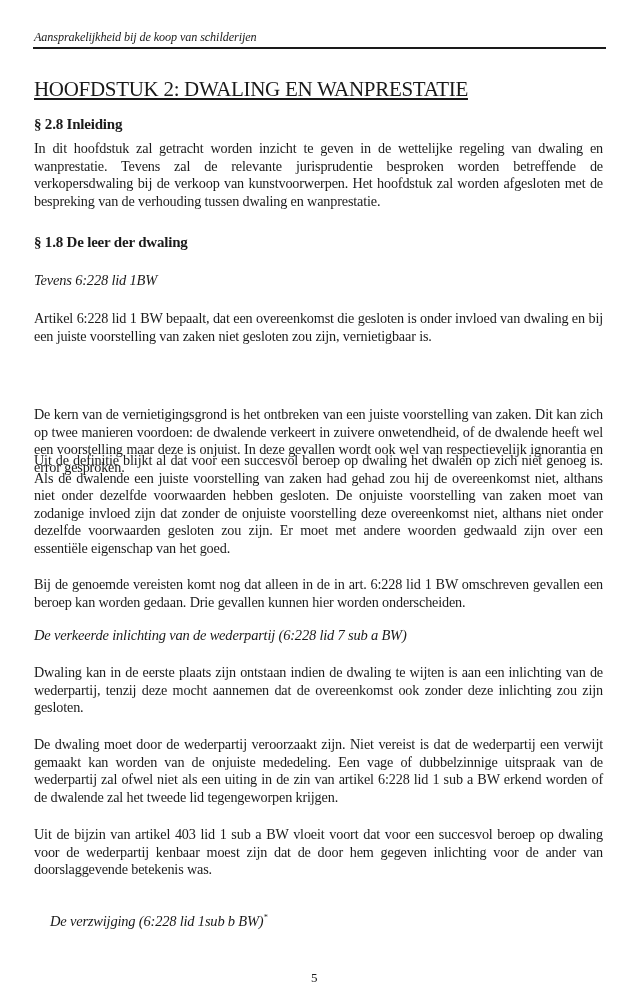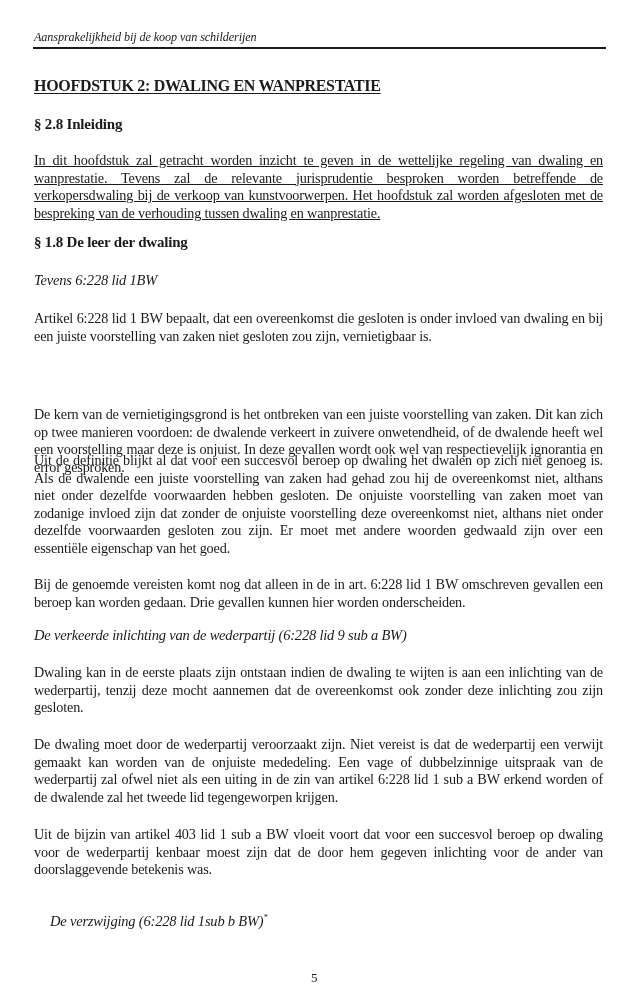--- a/index.html
+++ b/index.html
@@ -9,21 +9,21 @@
     }
     .page { position: absolute; left: 0; top: 0; width: 565px; height: 999px; }
     .running-header {
       position: absolute; left: 34px; top: 30px; width: 570px;
       font-style: italic; font-size: 12.2px; letter-spacing: -0.1px;
     }
     .header-rule {
       position: absolute; left: 33px; top: 47px; width: 573px; height: 2px; background: #1a1a1a;
     }
     .chapter-title {
-      position: absolute; left: 34px; top: 77px; font-weight: bold; font-size: 16px;
+      position: absolute; left: 34px; top: 77px; font-weight: normal; font-size: 21px;
       text-decoration: underline; text-underline-offset: 2px; letter-spacing: -0.3px;
     }
     .section-heading {
       position: absolute; left: 34px; font-weight: bold; font-size: 15px; letter-spacing: -0.2px;
     }
     .sub-heading {
       position: absolute; left: 34px; font-style: italic; font-size: 14.5px; letter-spacing: -0.2px;
     }
     .para {
       position: absolute; left: 34px; width: 569px; font-size: 14.2px; line-height: 17.6px;
@@ -37,31 +37,31 @@
 </head>
 <body>
 
 <div class="page">
   <div class="running-header">Aansprakelijkheid bij de koop van schilderijen</div>
   <div class="header-rule"></div>
 
   <div class="chapter-title">HOOFDSTUK 2: DWALING EN WANPRESTATIE</div>
 
   <div class="section-heading" style="top:116px;">§ 2.8 Inleiding</div>
-  <div class="para" style="top:152px;text-decoration:underline;">In dit hoofdstuk zal getracht worden inzicht te geven in de wettelijke regeling van dwaling en wanprestatie. Tevens zal de relevante jurisprudentie besproken worden betreffende de verkopersdwaling bij de verkoop van kunstvoorwerpen. Het hoofdstuk zal worden afgesloten met de bespreking van de verhouding tussen dwaling en wanprestatie.</div>
+  <div class="para" style="top:140px;">In dit hoofdstuk zal getracht worden inzicht te geven in de wettelijke regeling van dwaling en wanprestatie. Tevens zal de relevante jurisprudentie besproken worden betreffende de verkopersdwaling bij de verkoop van kunstvoorwerpen. Het hoofdstuk zal worden afgesloten met de bespreking van de verhouding tussen dwaling en wanprestatie.</div>
 
   <div class="section-heading" style="top:234px;">§ 1.8 De leer der dwaling</div>
   <div class="sub-heading" style="top:272px;">Tevens 6:228 lid 1BW</div>
 
   <div class="para" style="top:310px;">Artikel 6:228 lid 1 BW bepaalt, dat een overeenkomst die gesloten is onder invloed van dwaling en bij een juiste voorstelling van zaken niet gesloten zou zijn, vernietigbaar is.</div>
   <div class="para" style="top:364px;margin-top:42px;">De kern van de vernietigingsgrond is het ontbreken van een juiste voorstelling van zaken. Dit kan zich op twee manieren voordoen: de dwalende verkeert in zuivere onwetendheid, of de dwalende heeft wel een voorstelling maar deze is onjuist. In deze gevallen wordt ook wel van respectievelijk ignorantia en error gesproken.</div>
   <div class="para" style="top:452px;">Uit de definitie blijkt al dat voor een succesvol beroep op dwaling het dwalen op zich niet genoeg is. Als de dwalende een juiste voorstelling van zaken had gehad zou hij de overeenkomst niet, althans niet onder dezelfde voorwaarden hebben gesloten. De onjuiste voorstelling van zaken moet van zodanige invloed zijn dat zonder de onjuiste voorstelling deze overeenkomst niet, althans niet onder dezelfde voorwaarden gesloten zou zijn. Er moet met andere woorden gedwaald zijn over een essentiële eigenschap van het goed.</div>
   <div class="para" style="top:576px;">Bij de genoemde vereisten komt nog dat alleen in de in art. 6:228 lid 1 BW omschreven gevallen een beroep kan worden gedaan. Drie gevallen kunnen hier worden onderscheiden.</div>
 
-  <div class="sub-heading" style="top:627px;">De verkeerde inlichting van de wederpartij (6:228 lid 9 sub a BW)</div>
+  <div class="sub-heading" style="top:627px;">De verkeerde inlichting van de wederpartij (6:228 lid 7 sub a BW)</div>
   <div class="para" style="top:664px;">Dwaling kan in de eerste plaats zijn ontstaan indien de dwaling te wijten is aan een inlichting van de wederpartij, tenzij deze mocht aannemen dat de overeenkomst ook zonder deze inlichting zou zijn gesloten.</div>
   <div class="para" style="top:736px;">De dwaling moet door de wederpartij veroorzaakt zijn. Niet vereist is dat de wederpartij een verwijt gemaakt kan worden van de onjuiste mededeling. Een vage of dubbelzinnige uitspraak van de wederpartij zal ofwel niet als een uiting in de zin van artikel 6:228 lid 1 sub a BW erkend worden of de dwalende zal het tweede lid tegengeworpen krijgen.</div>
   <div class="para" style="top:826px;">Uit de bijzin van artikel 403 lid 1 sub a BW vloeit voort dat voor een succesvol beroep op dwaling voor de wederpartij kenbaar moest zijn dat de door hem gegeven inlichting voor de ander van doorslaggevende betekenis was.</div>
 
   <div class="sub-heading" style="top:913px;margin-left:16px;">
     <span>De verzwijging (6:228 lid 1sub b BW)</span><sup>*</sup>
   </div>
 
   <div class="page-number">5</div>
 </div>

